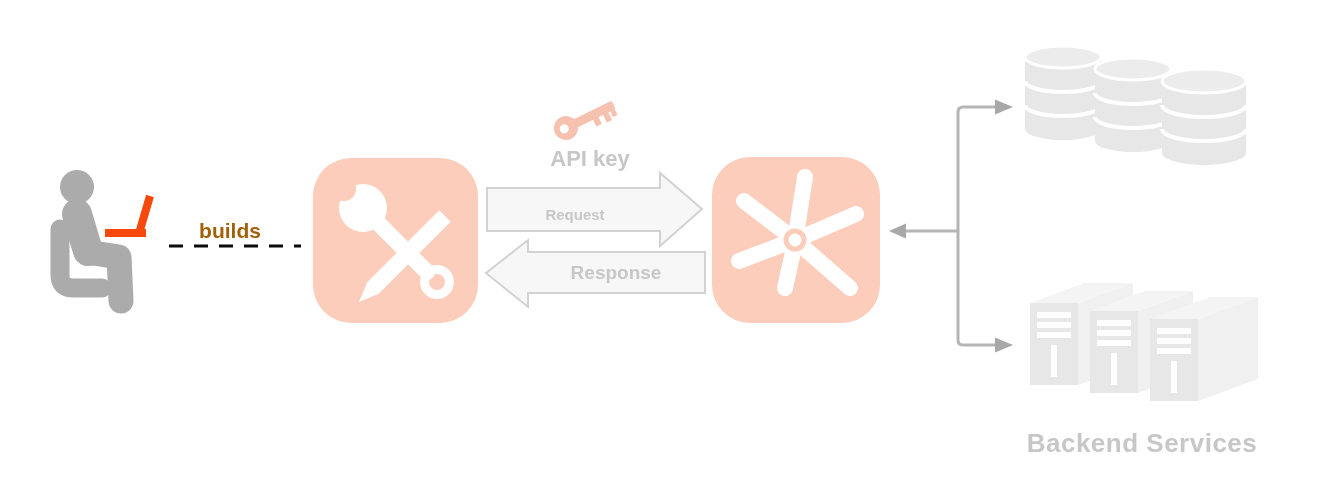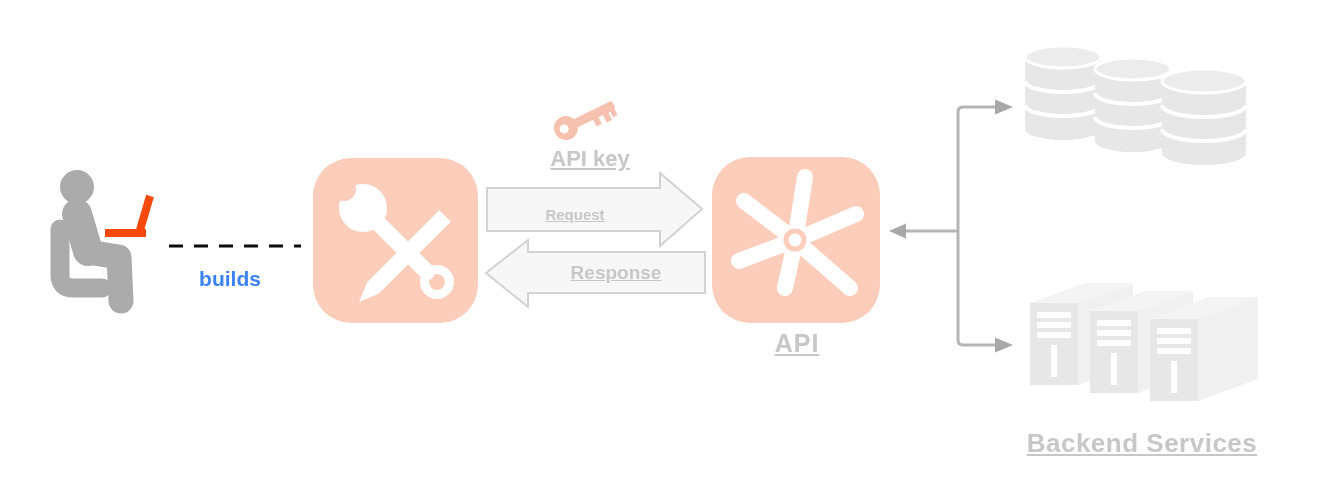--- a/index.html
+++ b/index.html
@@ -11,22 +11,22 @@
     font-family:"Liberation Sans", sans-serif;
   }
   svg.layer { position:absolute; left:0; top:0; }
   .lbl {
     position:absolute;
     font-weight:700;
     text-align:center;
     white-space:pre-line;
     user-select:none;
   }
-  .lbl-black { color:#3b82f6;margin-top:48px; }
-  .lbl-gray  { color:#c7c7c7;text-decoration:underline; }
+  .lbl-black { color:#a16207; }
+  .lbl-gray  { color:#c7c7c7; }
   .dev-label   { left:6px;   top:320px; width:212px; font-size:23px; }
   .builds-label{ left:180px; top:219px; width:100px; font-size:21px; }
   .app-label   { left:320px; top:332px; width:150px; font-size:25px; letter-spacing:1px; }
   .key-label   { left:515px; top:146px; width:150px; font-size:22px; }
   .req-label   { left:500px; top:198px; width:150px; font-size:15px;margin-top:8px; }
   .res-label   { left:541px; top:262px; width:150px; font-size:19px; }
   .api-label   { left:722px; top:329px; width:150px; font-size:25px; letter-spacing:1px; }
   .esb-label   { left:1046px; top:172px; width:200px; font-size:21px; line-height:30px; }
   .backend-label{ left:1002px; top:428px; width:280px; font-size:26px; letter-spacing:0.5px; }
 </style>
@@ -177,18 +177,17 @@
 
   <div class="lbl lbl-black builds-label">builds</div>
 
 
   <div class="lbl lbl-gray key-label">API key</div>
 
   <div class="lbl lbl-gray req-label">Request</div>
 
   <div class="lbl lbl-gray res-label">Response</div>
 
-  <div class="lbl lbl-gray api-label">API</div>
 
 
   <div class="lbl lbl-gray backend-label">Backend Services</div>
 
 </div>
 
 </body></html>

